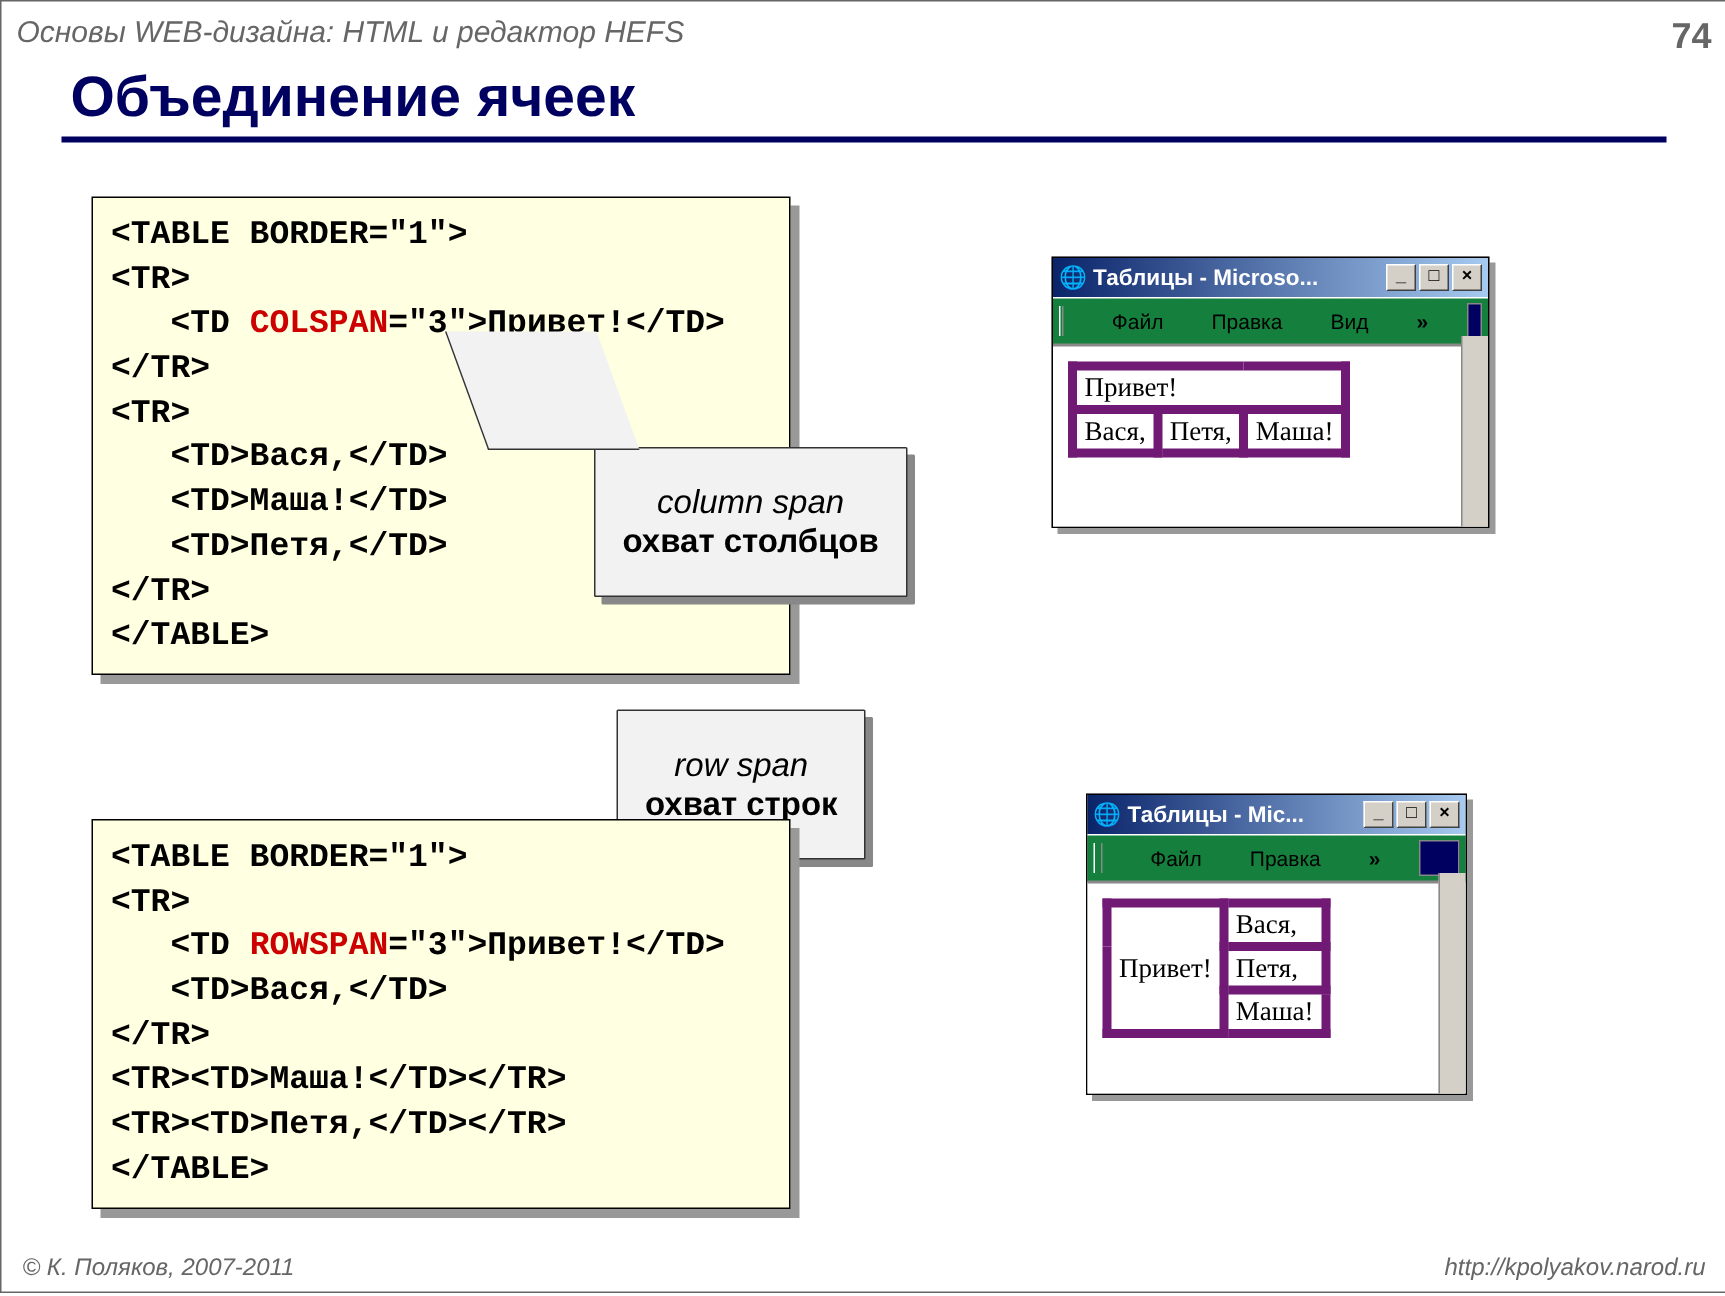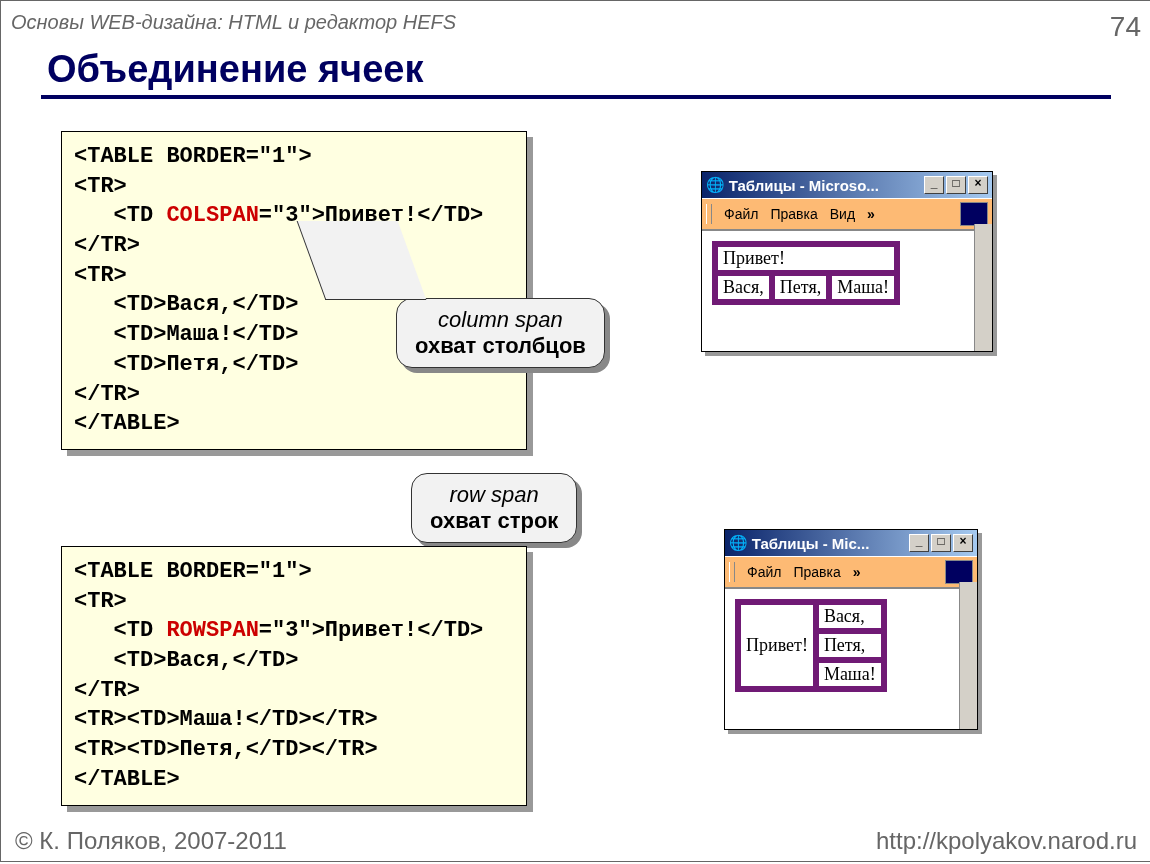--- a/index.html
+++ b/index.html
@@ -21,23 +21,23 @@
   }
   .header {
     display: flex;
     justify-content: space-between;
     align-items: flex-start;
     color: #666;
     font-style: italic;
     font-size: 20px;
   }
   .page-num {
-    font-weight: normal;
+    font-weight: bold;
     font-style: normal;
-    font-size: 28px;
+    font-size: 24px;
   }
   .title {
     font-size: 38px;
     font-weight: bold;
     color: #000060;
     margin: 5px 0 2px 36px;
     padding-bottom: 2px;
   }
   .title-underline {
     height: 4px;
@@ -53,22 +53,22 @@
     font-size: 22px;
     line-height: 1.35;
     font-weight: bold;
     box-shadow: 6px 6px 0 #999;
   }
   .codebox .highlight { color: #c00; }
   .callout-box {
     position: absolute;
     background: #f2f2f2;
     border: 1px solid #333;
-    border-radius: 16px;
-    padding: 8px 18px;
+    border-radius: 1px;
+    padding: 23px 18px;
     font-size: 22px;
     text-align: center;
     font-style: italic;
     box-shadow: 5px 5px 0 #888;
   }
   .callout-box .subtitle { font-weight: bold; font-style: normal; }
   
   .winmock {
     position: absolute;
     border: 1px solid #000;
@@ -92,26 +92,26 @@
   .win-btns { display:flex; gap:2px;}
   .win-btn {
     width: 18px; height: 16px;
     background: #d4d0c8;
     border: 1px solid #fff;
     border-right-color:#404040; border-bottom-color:#404040;
     font-family: Arial; font-size:12px; font-weight:bold;
     text-align:center; color:#000; line-height:13px;
   }
   .win-menubar {
-    background:#fdba74;
+    background:#15803d;
     font-family: Tahoma, sans-serif;
     font-size:14px;
     padding: 3px 4px;
     border-top:1px solid #fff;
-    display:flex; align-items:center; gap:0;
+    display:flex; align-items:center; gap:20px;
     border-bottom:1px solid #888;
   }
   .win-menubar .grip {
     width:4px; height:20px; border-left:1px solid #fff; border-right:1px solid #888; margin-right:6px;
   }
   .win-menubar span { padding: 0 6px; }
   .win-menubar .chev { font-weight:bold; }
   .win-menubar .logo {
     margin-left:auto;
     width:26px;height:22px;
@@ -123,21 +123,21 @@
     padding:10px;
     border-top:1px solid #888;
   }
   .win-client table { border-collapse:collapse; font-size:18px; }
   .win-client td { border:6px solid #701a75; padding:1px 5px; }
   .win-scrollcol { position:absolute; top:52px; right:0; bottom:0; width:17px; background:#d4d0c8; border-left:1px solid #888;}
   .footer {
     position:absolute;
     bottom:6px; left:14px; right:14px;
     display:flex; justify-content:space-between;
-    color:#666; font-size:24px;
+    color:#666; font-style:italic; font-size:16px;
   }
   .callout-pointer {
     position:absolute;
     background:#f2f2f2;
     border-left:1px solid #333;
     border-bottom:1px solid #333;
   }
 </style>
 </head>
 <body>

